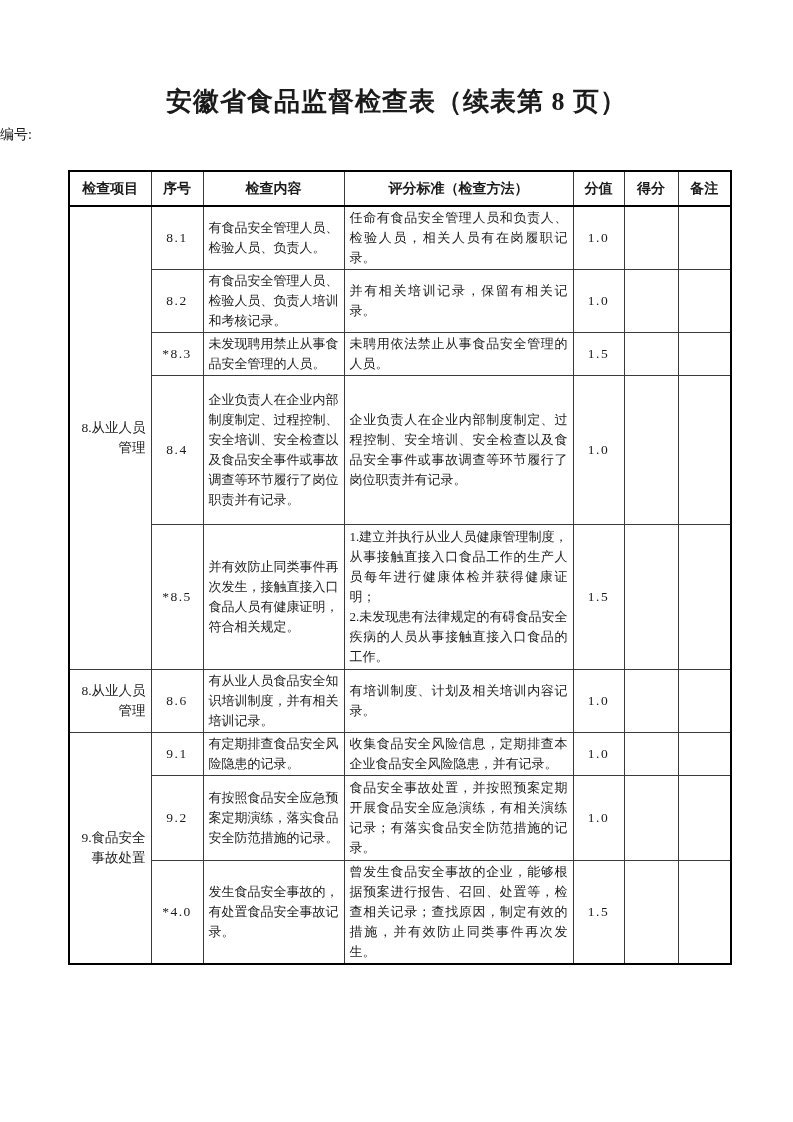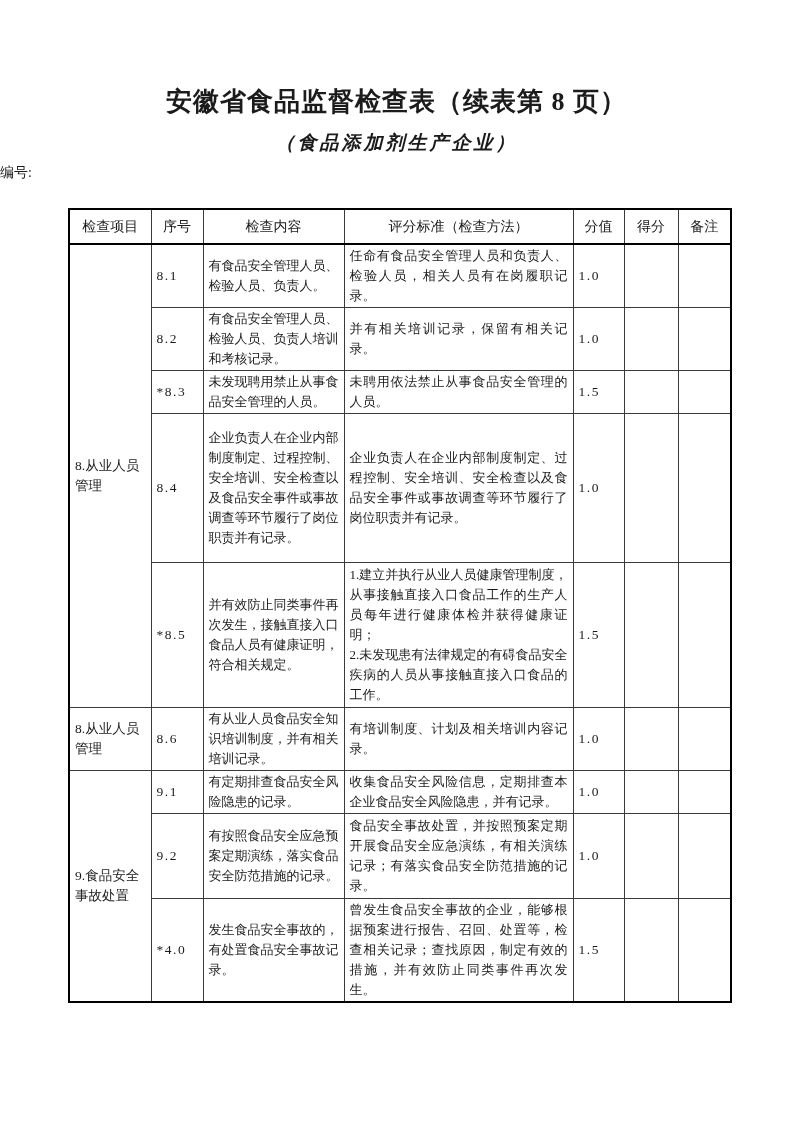--- a/index.html
+++ b/index.html
@@ -43,33 +43,34 @@
     table-layout: fixed;
     border: 2px solid #000;
   }
   table.inspection td, table.inspection th {
     border: 1px solid #3a3a3a;
     vertical-align: middle;
     padding: 1px 5px;
     font-weight: normal;
   }
   table.inspection thead th {
-    font-weight: normal;
+    font-weight: bold;
     font-size: 14px;
     text-align: center;
     border-bottom: 2px solid #000;
     padding: 2px 2px;
   }
   .c-group {
-    text-align: left;
+    text-align: right;
     font-size: 13.5px;
     line-height: 20px;
     padding: 1px 2px;
   }
   .c-no, .c-score {
+    text-align: center;
     font-size: 13.5px;
     letter-spacing: 1.5px;
     padding: 1px 2px;
   }
   .c-content, .c-standard {
     font-size: 13px;
     line-height: 20px;
     text-align: justify;
     padding: 1px 3px;
   }
@@ -85,21 +86,20 @@
   tr.h-r6 { height: 43px; }
   tr.h-r7 { height: 85px; }
   tr.h-r8 { height: 93px; }
 </style>
 </head>
 <body>
 
 <div class="page">
 
   <div class="title">安徽省食品监督检查表（续表第 8 页）</div>
-  <div class="subtitle">（食品添加剂生产企业）</div>
   <div class="serial">编号:</div>
 
   <table class="inspection">
     <colgroup>
       <col style="width:82px">
         <col style="width:52px">
         <col style="width:141px">
       <col style="width:229px">
         <col style="width:51px">
         <col style="width:54px">

